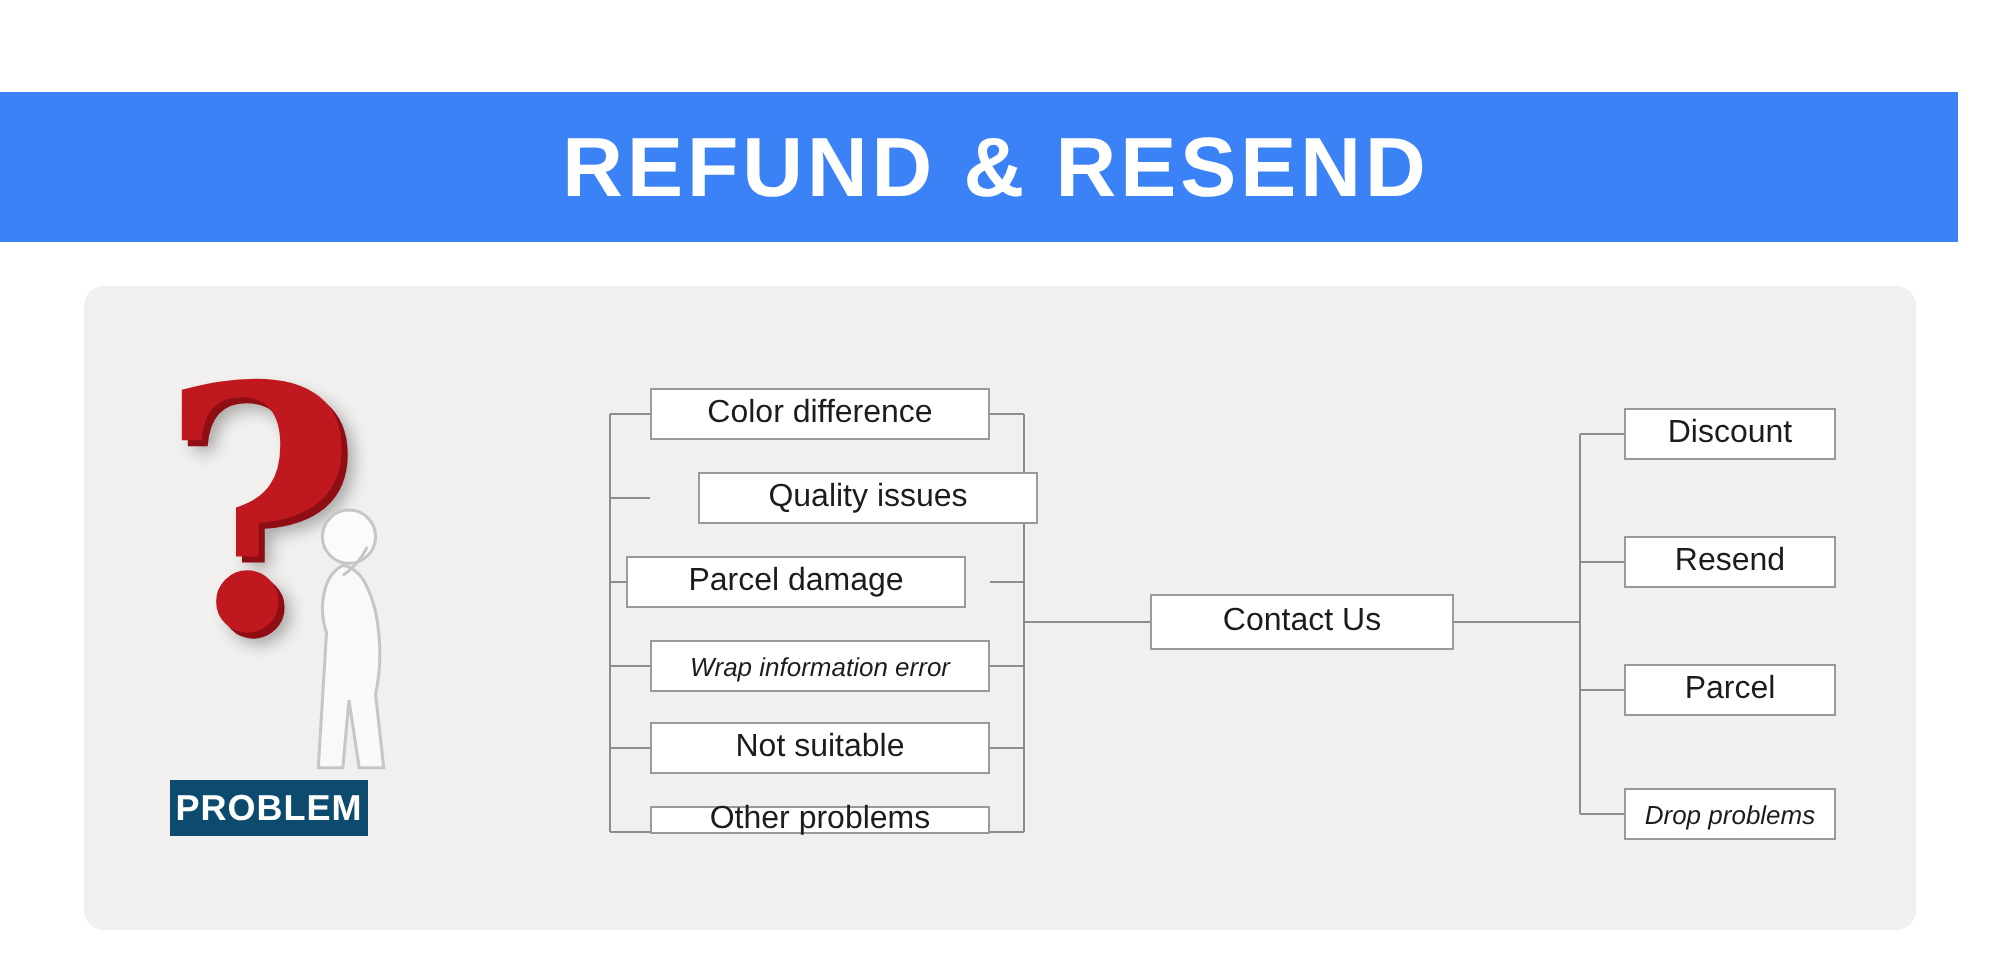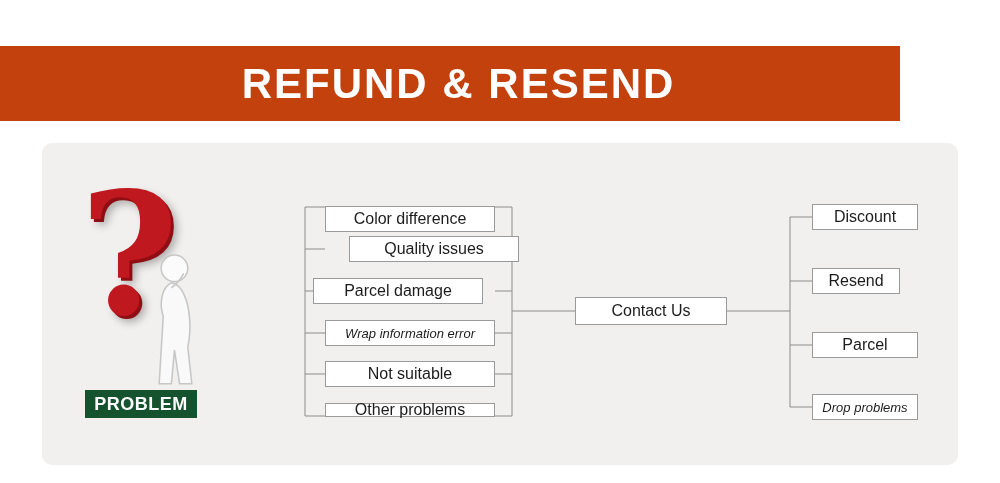--- a/index.html
+++ b/index.html
@@ -5,22 +5,22 @@
   * { margin: 0; padding: 0; box-sizing: border-box; }
   html, body { background: #ffffff; }
   body {
     width: 1000px; height: 483px;
     position: relative;
     font-family: "Liberation Sans", sans-serif;
     overflow: hidden;
   }
   .banner {
     position: absolute; left: 0; top: 46px;
-    width: 900px; height: 75px;
-    background: #c2410c;
+    width: 979px; height: 75px;
+    background: #3b82f6;
     display: flex; align-items: center; justify-content: center; padding-left: 17px;
   }
   .banner h1 {
     color: #ffffff;
     font-size: 42px;
     font-weight: bold;
     letter-spacing: 2px;
   }
   .panel {
     position: absolute; left: 42px; top: 143px;
@@ -50,22 +50,22 @@
     line-height: 1;
     color: #c0181f;
     text-shadow: 3px 3px 0 #8f0e14, 6px 6px 8px rgba(0,0,0,0.30);
   }
   .person {
     position: absolute; left: 104px; top: 110px;
     width: 58px; height: 138px;
   }
   .problem-badge {
     position: absolute; left: 43px; top: 247px;
-    width: 112px; height: 28px;
-    background: #14532d;
+    width: 99px; height: 28px;
+    background: #0c4a6e;
     color: #ffffff;
     font-weight: bold;
     font-size: 18px;
     display: flex; align-items: center; justify-content: center;
     letter-spacing: 0.5px;
   }
 </style>
 </head>
 <body>
 
@@ -87,27 +87,27 @@
   </svg>
 
   <span class="qmark">?</span>
   <svg class="person" viewBox="0 0 55 135" aria-hidden="true">
     <circle cx="27" cy="15" r="13" fill="#fbfbfb" stroke="#c6c6c6" stroke-width="1.5"></circle>
     <path d="M24,29 C14,34 12,50 16,62 L14,95 L12,128 L24,128 L27,95 L32,128 L44,128 L40,92 C44,74 42,52 36,40 C33,33 29,30 24,29 Z" fill="#f9f9f9" stroke="#c6c6c6" stroke-width="1.5"></path>
     <path d="M24,34 C30,30 34,24 36,20" fill="none" stroke="#c6c6c6" stroke-width="1.5"></path>
   </svg>
   <div class="problem-badge">PROBLEM</div>
 
-  <div class="fbox" style="left:283px; top:51px;  width:170px; height:26px;margin-top:12px;">Color difference</div>
+  <div class="fbox" style="left:283px; top:51px;  width:170px; height:26px;">Color difference</div>
   <div class="fbox" style="left:283px; top:93px;  width:170px; height:26px;margin-left:24px;">Quality issues</div>
   <div class="fbox" style="left:271px; top:135px; width:170px; height:26px;">Parcel damage</div>
   <div class="fbox small" style="left:283px; top:177px; width:170px; height:26px;">Wrap information error</div>
   <div class="fbox" style="left:283px; top:218px; width:170px; height:26px;">Not suitable</div>
   <div class="fbox" style="left:283px; top:260px; width:170px; height:14px;">Other problems</div>
 
   <div class="fbox" style="left:770px; top:61px;  width:106px; height:26px;">Discount</div>
 
   <div class="fbox" style="left:533px; top:154px; width:152px; height:28px;">Contact Us</div>
-  <div class="fbox" style="left:770px; top:125px; width:88px; height:26px;">Resend</div>
+  <div class="fbox" style="left:770px; top:125px; width:106px; height:26px;">Resend</div>
   <div class="fbox" style="left:770px; top:189px; width:106px; height:26px;">Parcel</div>
   <div class="fbox small" style="left:770px; top:251px; width:106px; height:26px;">Drop problems</div>
 
 </div>
 
 </body></html>

